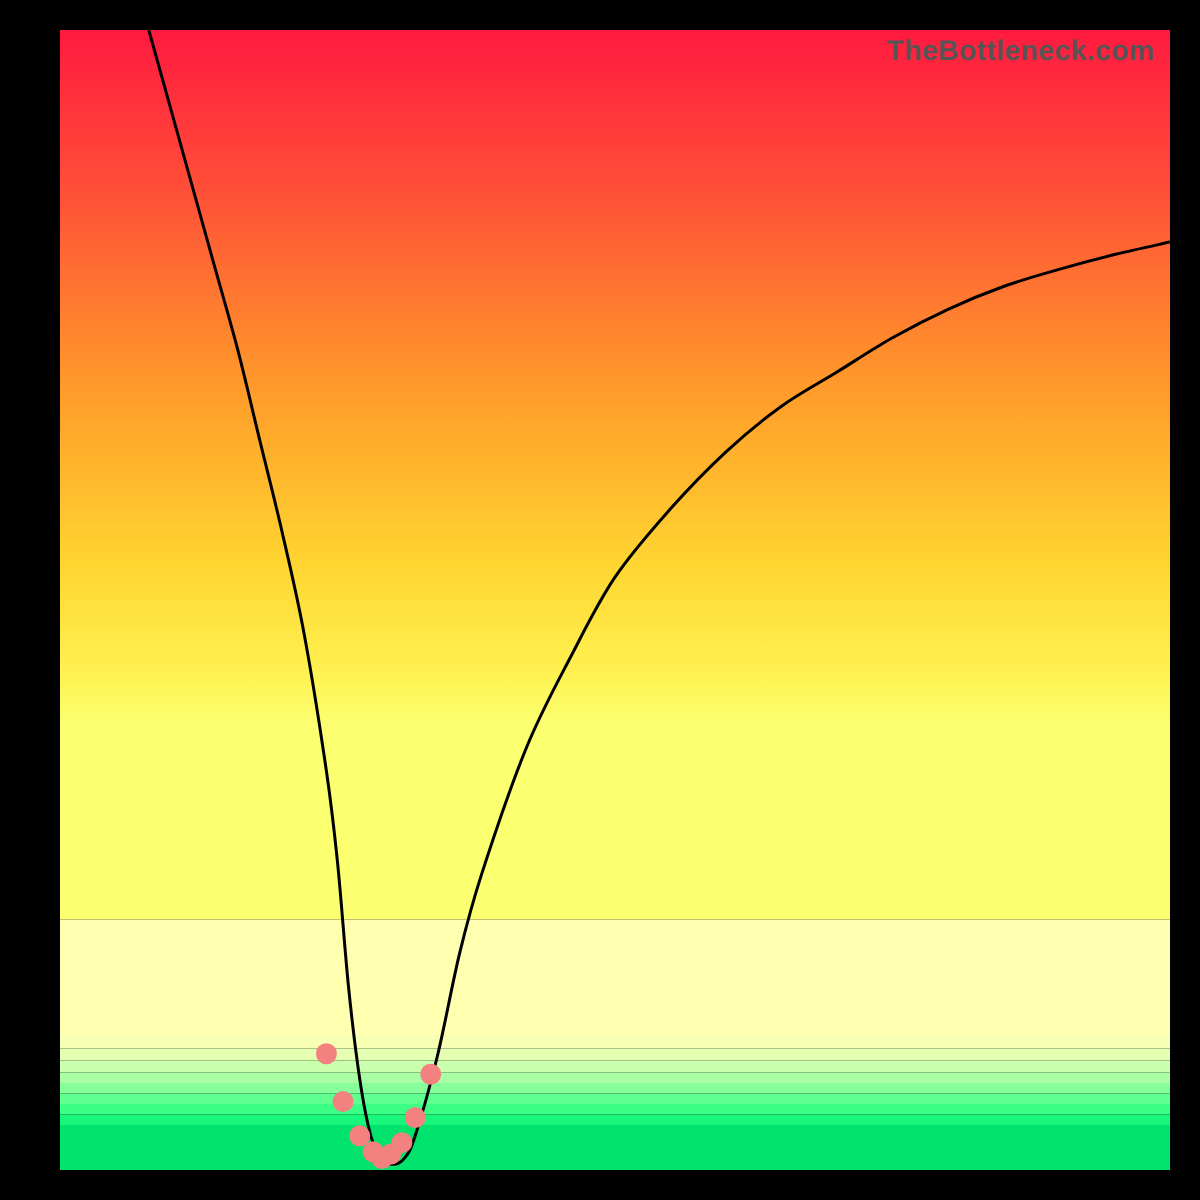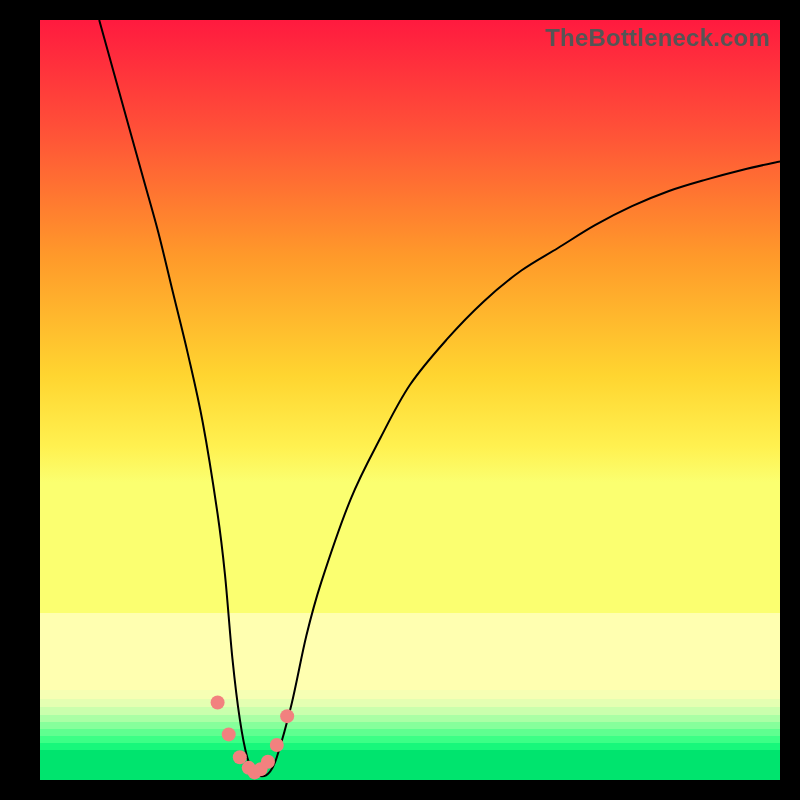--- a/index.html
+++ b/index.html
@@ -33,21 +33,21 @@
     height: 100%;
   }
   .band {
     width: 100%;
   }
   .watermark {
     position: absolute;
     top: 4px;
     right: 10px;
     color: #555;
-    font-size: 24px;
+    font-size: 19px;
     font-weight: 600;
     letter-spacing: 0.2px;
     pointer-events: none;
   }
   svg.curve {
     position: absolute;
     left: 0;
     top: 0;
     width: 100%;
     height: 100%;

